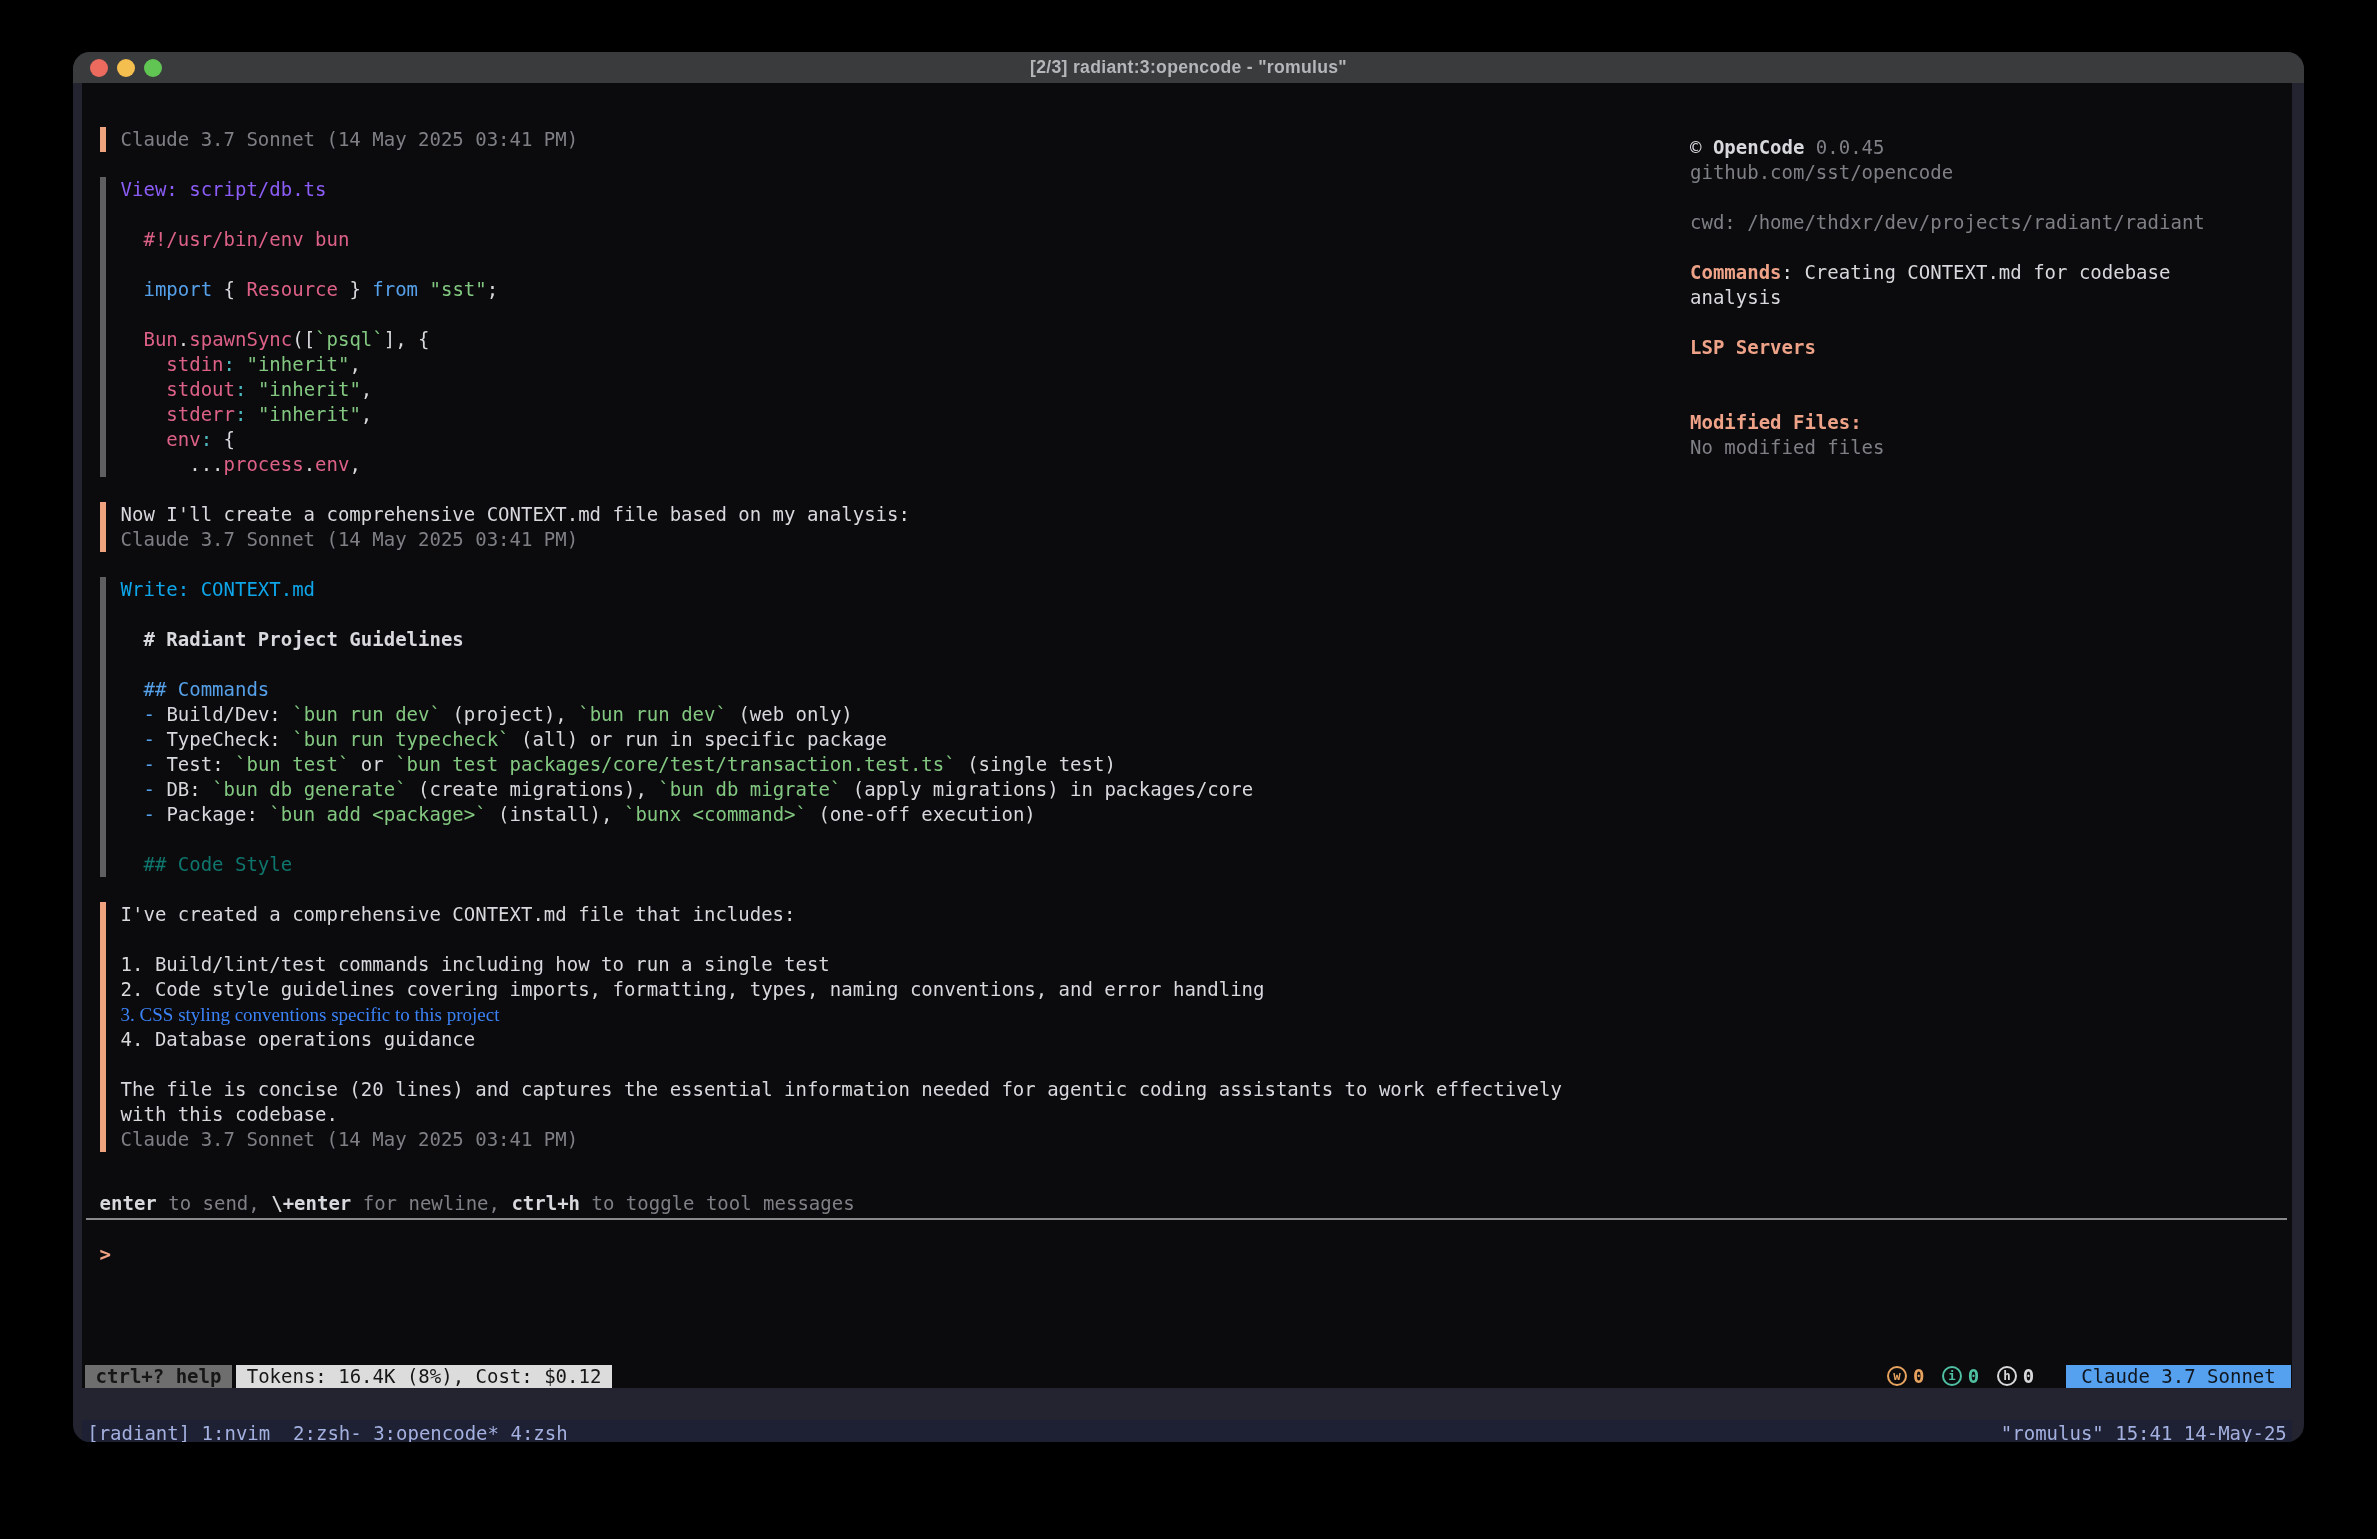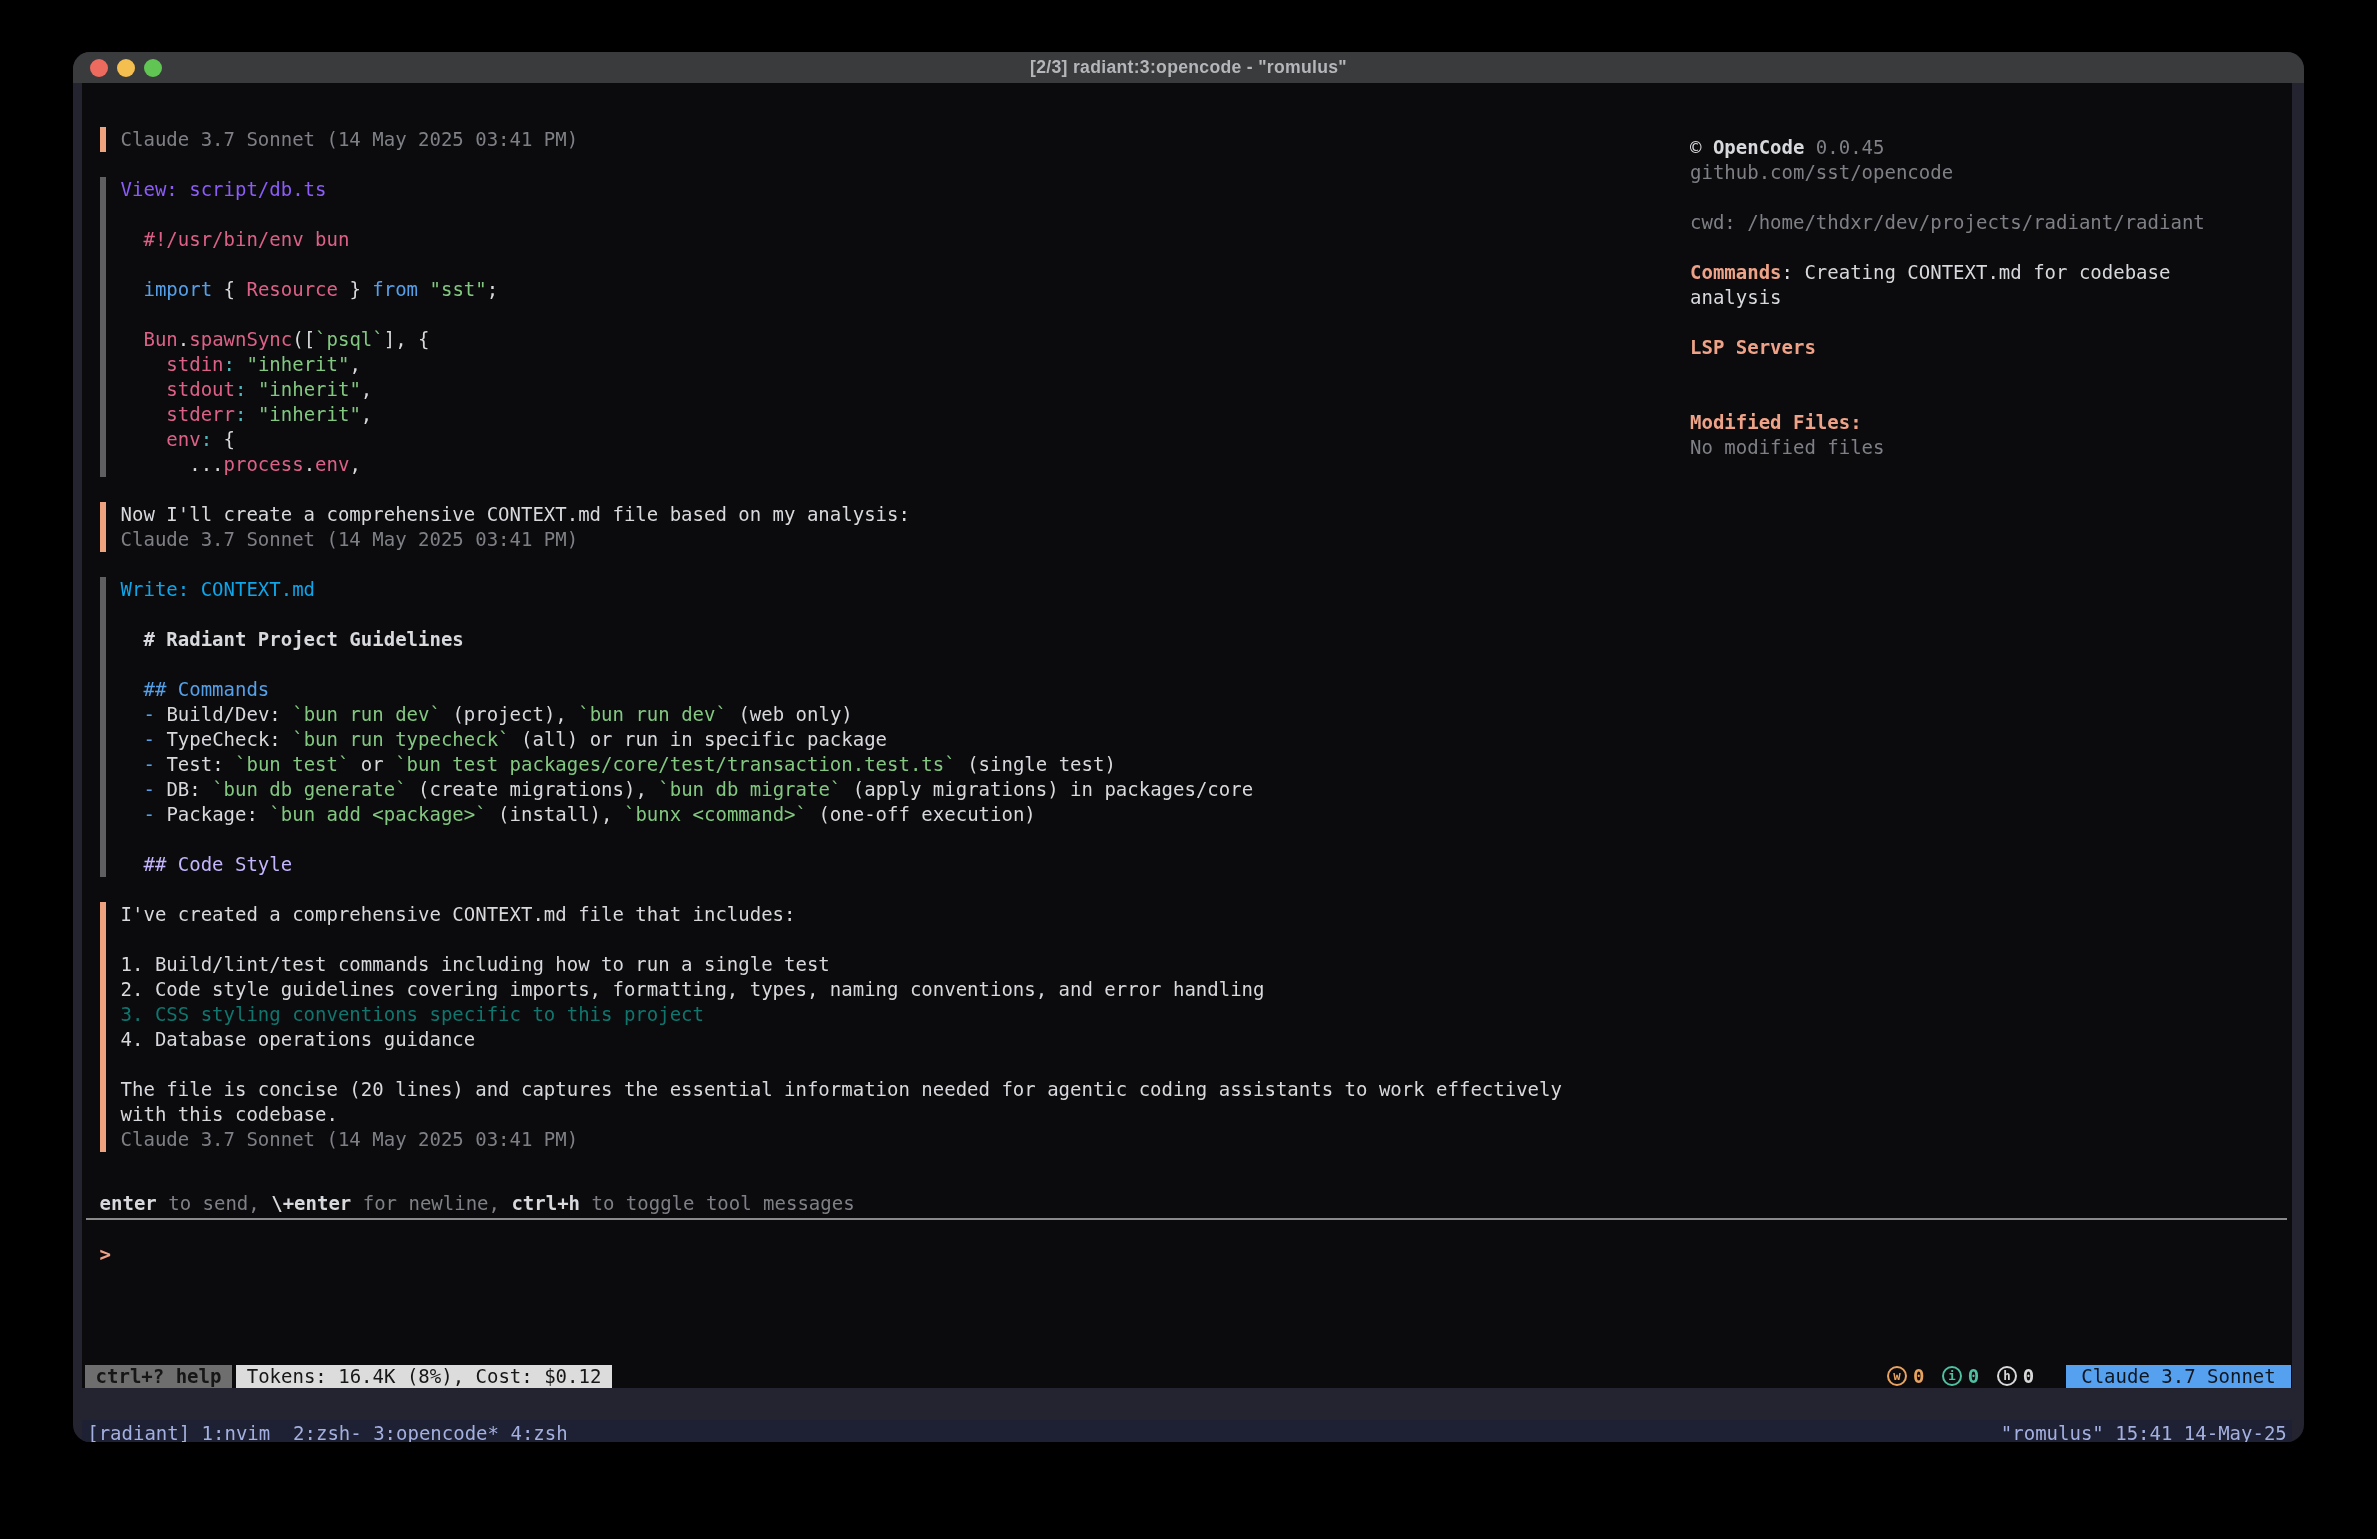--- a/index.html
+++ b/index.html
@@ -113,29 +113,29 @@
           <div class="tline">&nbsp;</div>
           <div class="tline"><span style="color: rgb(216, 217, 220); font-weight: bold;">  # Radiant Project Guidelines</span></div>
           <div class="tline">&nbsp;</div>
           <div class="tline"><span style="color: rgb(85, 160, 232);">  ## Commands</span></div>
           <div class="tline"><span style="color: rgb(216, 217, 220);">  </span><span style="color: rgb(85, 160, 232);">-</span><span style="color: rgb(216, 217, 220);"> Build/Dev: </span><span style="color: rgb(131, 200, 128);">`bun run dev`</span><span style="color: rgb(216, 217, 220);"> (project), </span><span style="color: rgb(131, 200, 128);">`bun run dev`</span><span style="color: rgb(216, 217, 220);"> (web only)</span></div>
           <div class="tline"><span style="color: rgb(216, 217, 220);">  </span><span style="color: rgb(85, 160, 232);">-</span><span style="color: rgb(216, 217, 220);"> TypeCheck: </span><span style="color: rgb(131, 200, 128);">`bun run typecheck`</span><span style="color: rgb(216, 217, 220);"> (all) or run in specific package</span></div>
           <div class="tline"><span style="color: rgb(216, 217, 220);">  </span><span style="color: rgb(85, 160, 232);">-</span><span style="color: rgb(216, 217, 220);"> Test: </span><span style="color: rgb(131, 200, 128);">`bun test`</span><span style="color: rgb(216, 217, 220);"> or </span><span style="color: rgb(131, 200, 128);">`bun test packages/core/test/transaction.test.ts`</span><span style="color: rgb(216, 217, 220);"> (single test)</span></div>
           <div class="tline"><span style="color: rgb(216, 217, 220);">  </span><span style="color: rgb(85, 160, 232);">-</span><span style="color: rgb(216, 217, 220);"> DB: </span><span style="color: rgb(131, 200, 128);">`bun db generate`</span><span style="color: rgb(216, 217, 220);"> (create migrations), </span><span style="color: rgb(131, 200, 128);">`bun db migrate`</span><span style="color: rgb(216, 217, 220);"> (apply migrations) in packages/core</span></div>
           <div class="tline"><span style="color: rgb(216, 217, 220);">  </span><span style="color: rgb(85, 160, 232);">-</span><span style="color: rgb(216, 217, 220);"> Package: </span><span style="color: rgb(131, 200, 128);">`bun add &lt;package&gt;`</span><span style="color: rgb(216, 217, 220);"> (install), </span><span style="color: rgb(131, 200, 128);">`bunx &lt;command&gt;`</span><span style="color: rgb(216, 217, 220);"> (one-off execution)</span></div>
           <div class="tline">&nbsp;</div>
-          <div class="tline"><span style="color: #c4b5fd;">  ## Code Style</span></div>
+          <div class="tline"><span style="color: #0f766e;">  ## Code Style</span></div>
         </div>
         <div class="tline">&nbsp;</div>
         <div class="block bar-orange">
           <div class="tline"><span style="color: rgb(216, 217, 220);">I've created a comprehensive CONTEXT.md file that includes:</span></div>
           <div class="tline">&nbsp;</div>
           <div class="tline"><span style="color: rgb(216, 217, 220);">1. Build/lint/test commands including how to run a single test</span></div>
           <div class="tline"><span style="color: rgb(216, 217, 220);">2. Code style guidelines covering imports, formatting, types, naming conventions, and error handling</span></div>
-          <div class="tline"><span style="color: #0f766e;">3. CSS styling conventions specific to this project</span></div>
+          <div class="tline"><span style="color: #3b82f6; font-family: Liberation Serif, serif;">3. CSS styling conventions specific to this project</span></div>
           <div class="tline"><span style="color: rgb(216, 217, 220);">4. Database operations guidance</span></div>
           <div class="tline">&nbsp;</div>
           <div class="tline"><span style="color: rgb(216, 217, 220);">The file is concise (20 lines) and captures the essential information needed for agentic coding assistants to work effectively</span></div>
           <div class="tline"><span style="color: rgb(216, 217, 220);">with this codebase.</span></div>
           <div class="tline"><span style="color: rgb(126, 128, 133);">Claude 3.7 Sonnet (14 May 2025 03:41 PM)</span></div>
         </div>
       </div>
 
     <div class="sidebar">
         <div class="tline"><span style="color: rgb(216, 217, 220);">© </span><span style="color: rgb(216, 217, 220); font-weight: bold;">OpenCode</span><span style="color: rgb(126, 128, 133);"> 0.0.45</span></div>

